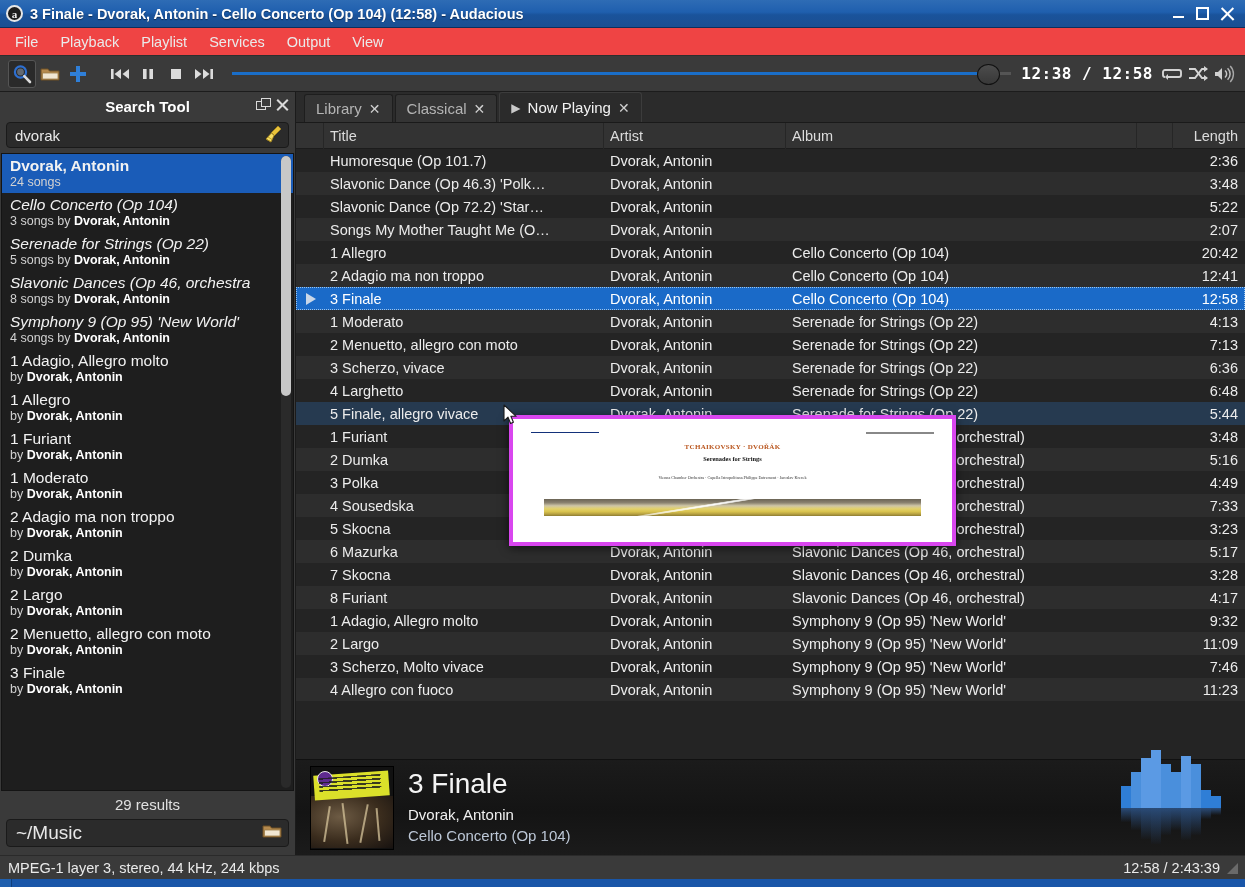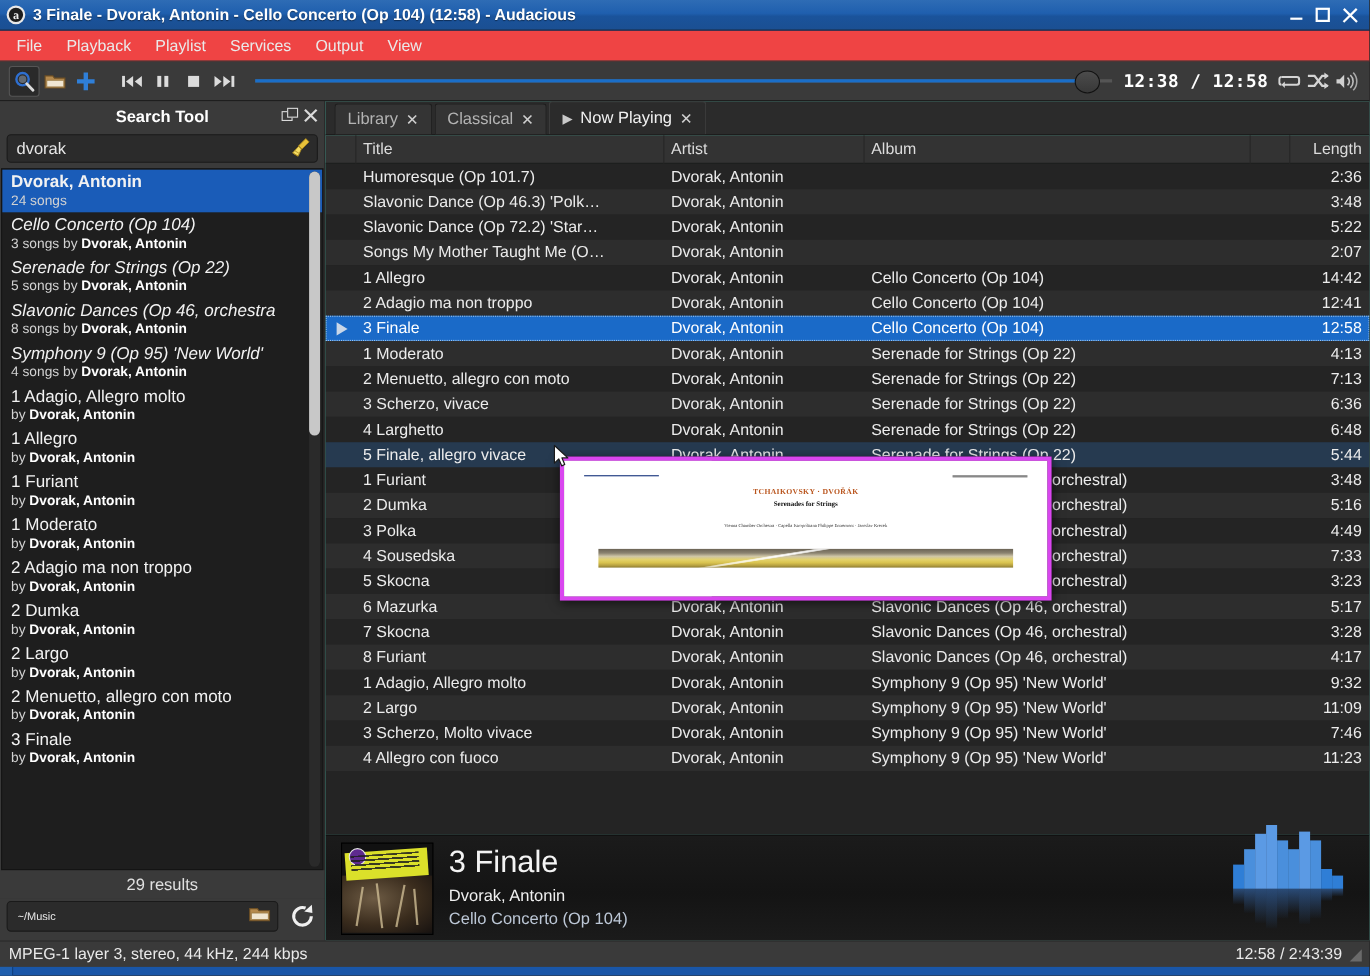--- a/index.html
+++ b/index.html
@@ -144,21 +144,21 @@
   }
   .sp-count { height: 26px; display: flex; align-items: center; justify-content: center;
     font-size: 15px; color: #e0e0e0; background: #3a3a3a; }
   .sp-pathrow { height: 38px; display: flex; align-items: center; gap: 8px; padding: 0 6px 6px 6px; background: #3a3a3a; }
   .sp-pathbox {
     flex: 1 1 auto; height: 28px; background: #2b2b2b; border: 1px solid #1a1a1a; border-radius: 4px;
     display: flex; align-items: center; padding: 0 5px 0 9px;
   }
   .sp-pathbox input {
     flex: 1 1 auto; background: transparent; border: none; outline: none;
-    color: #e8e8e8; font-size: 10px; font-family: "Liberation Sans", sans-serif;
+    color: #e8e8e8; font-size: 19px; font-family: "Liberation Sans", sans-serif;
   }
   .sp-refresh { width: 28px; height: 28px; display: flex; align-items: center; justify-content: center; }
 
   
   .rightpane { flex: 1 1 auto; display: flex; flex-direction: column; background: #5eead4; min-width: 0; }
 
   .tabsrow { height: 31px; background: #2b2b2b; display: flex; align-items: flex-end; padding-left: 8px;
     border-bottom: 1px solid #1a1a1a; }
   .tab {
     height: 28px; display: flex; align-items: center; gap: 7px; padding: 0 11px;
@@ -533,21 +533,21 @@
             <div class="cell c-album"></div>
             <div class="cell c-gap"></div>
             <div class="cell c-len">2:07</div>
           </div>
           <div class="pl-row odd">
             <div class="cell c-play"></div>
             <div class="cell c-title">1 Allegro</div>
             <div class="cell c-artist">Dvorak, Antonin</div>
             <div class="cell c-album">Cello Concerto (Op 104)</div>
             <div class="cell c-gap"></div>
-            <div class="cell c-len">14:42</div>
+            <div class="cell c-len">20:42</div>
           </div>
           <div class="pl-row even">
             <div class="cell c-play"></div>
             <div class="cell c-title">2 Adagio ma non troppo</div>
             <div class="cell c-artist">Dvorak, Antonin</div>
             <div class="cell c-album">Cello Concerto (Op 104)</div>
             <div class="cell c-gap"></div>
             <div class="cell c-len">12:41</div>
           </div>
           <div class="pl-row playing">

